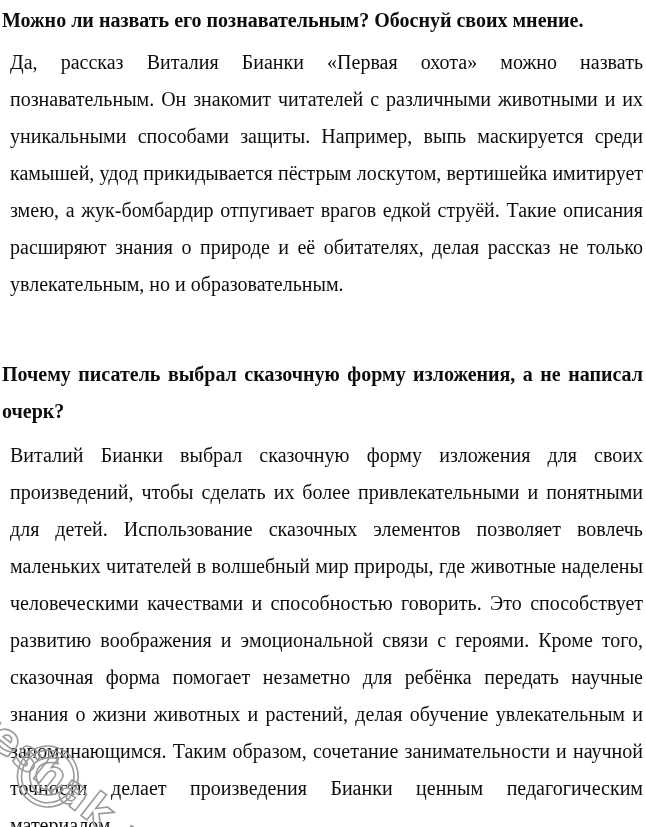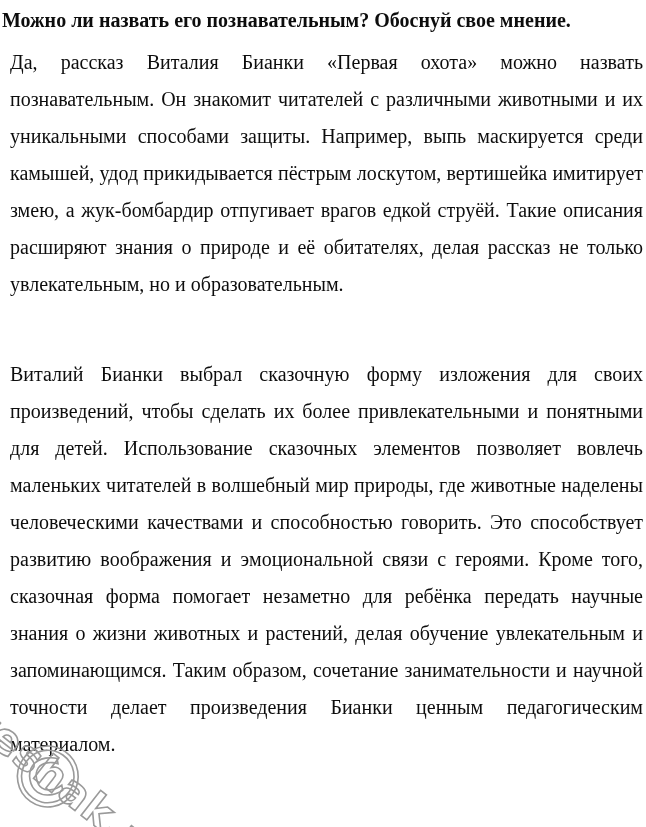--- a/index.html
+++ b/index.html
@@ -78,25 +78,26 @@
     color: transparent;
     -webkit-text-stroke: 1.6px #9a9a9a;
   }
 </style>
 </head>
 <body>
 
 <main class="page">
 
   <section>
-    <h2 class="heading">Можно ли назвать его познавательным? Обоснуй свое мнение.</h2>
+    <h2 class="heading">Можно ли назвать его познавательным? Обоснуй своих мнение.</h2>
     <p class="para">Да, рассказ Виталия Бианки «Первая охота» можно назвать познавательным. Он знакомит читателей с различными животными и их уникальными способами защиты. Например, выпь маскируется среди камышей, удод прикидывается пёстрым лоскутом, вертишейка имитирует змею, а жук-бомбардир отпугивает врагов едкой струёй. Такие описания расширяют знания о природе и её обитателях, делая рассказ не только увлекательным, но и образовательным.</p>
   </section>
 
   <section class="section-2">
+    <h2 class="heading">Почему писатель выбрал сказочную форму изложения, а не написал очерк?</h2>
     <p class="para">Виталий Бианки выбрал сказочную форму изложения для своих произведений, чтобы сделать их более привлекательными и понятными для детей. Использование сказочных элементов позволяет вовлечь маленьких читателей в волшебный мир природы, где животные наделены человеческими качествами и способностью говорить. Это способствует развитию воображения и эмоциональной связи с героями. Кроме того, сказочная форма помогает незаметно для ребёнка передать научные знания о жизни животных и растений, делая обучение увлекательным и запоминающимся. Таким образом, сочетание занимательности и научной точности делает произведения Бианки ценным педагогическим материалом.</p>
   </section>
 
   <div class="watermark" aria-hidden="true">
     <span class="wm-text">reshak.ru</span>
     <span class="wm-copy">©</span>
   </div>
 
 </main>
 

